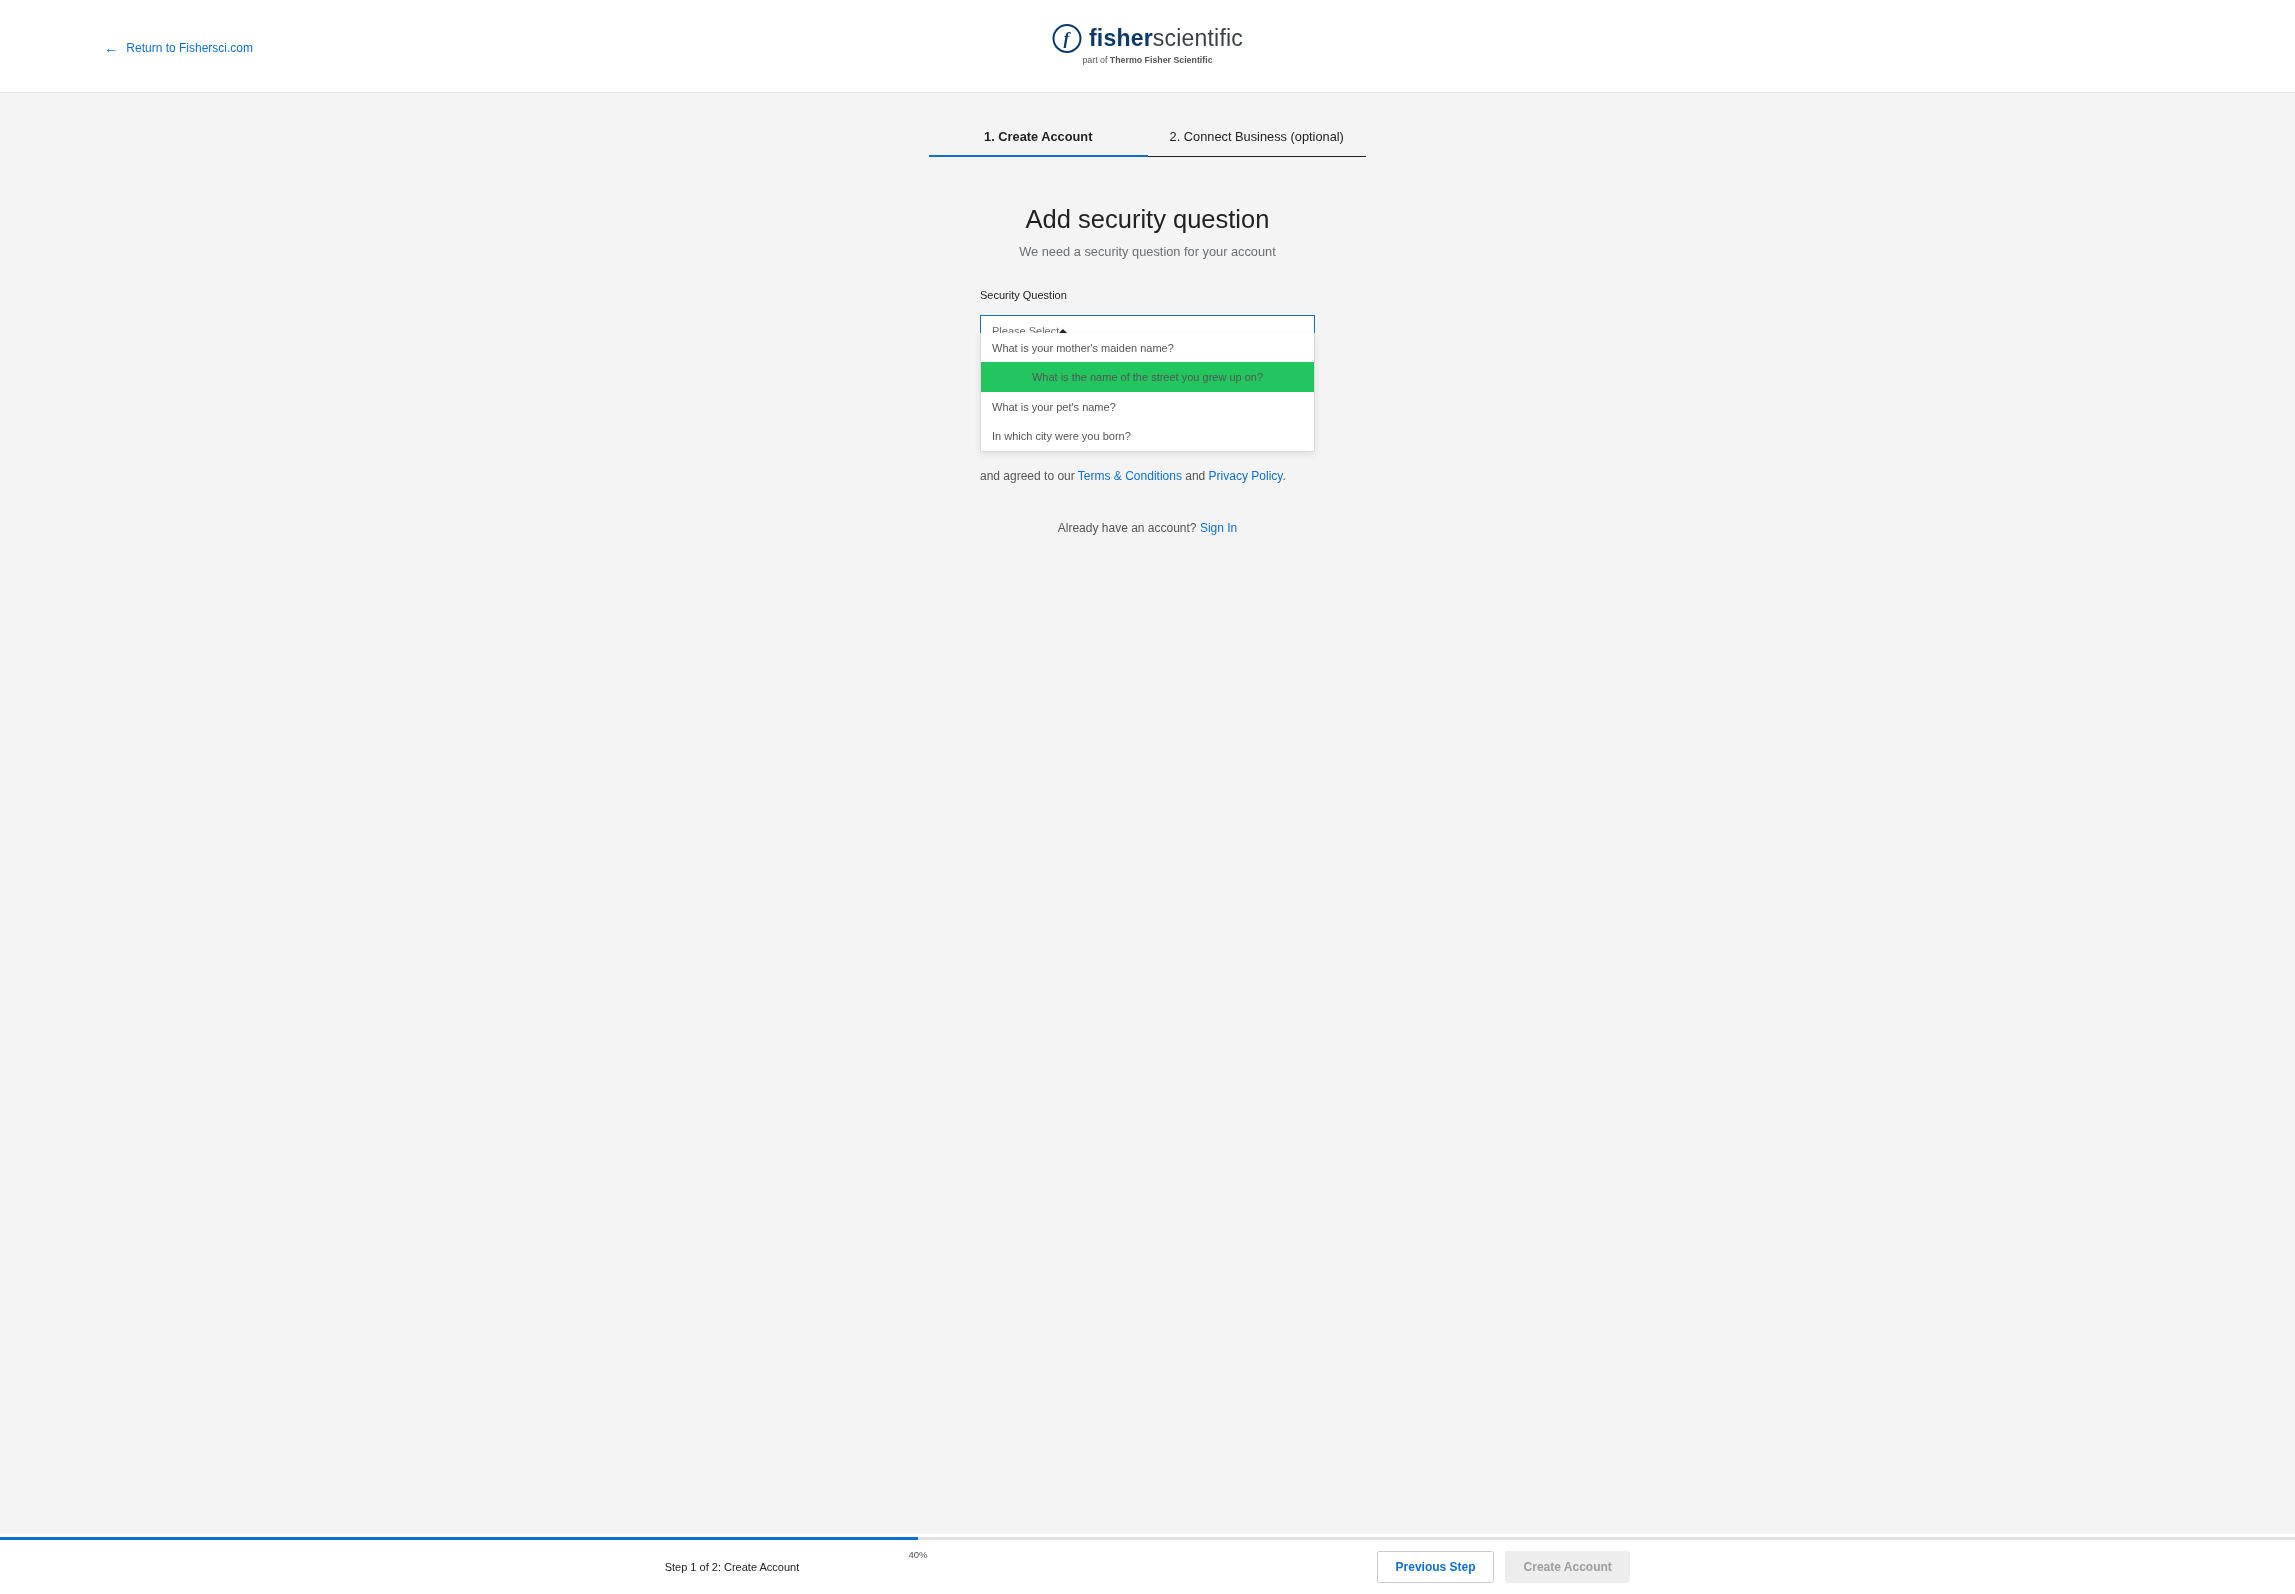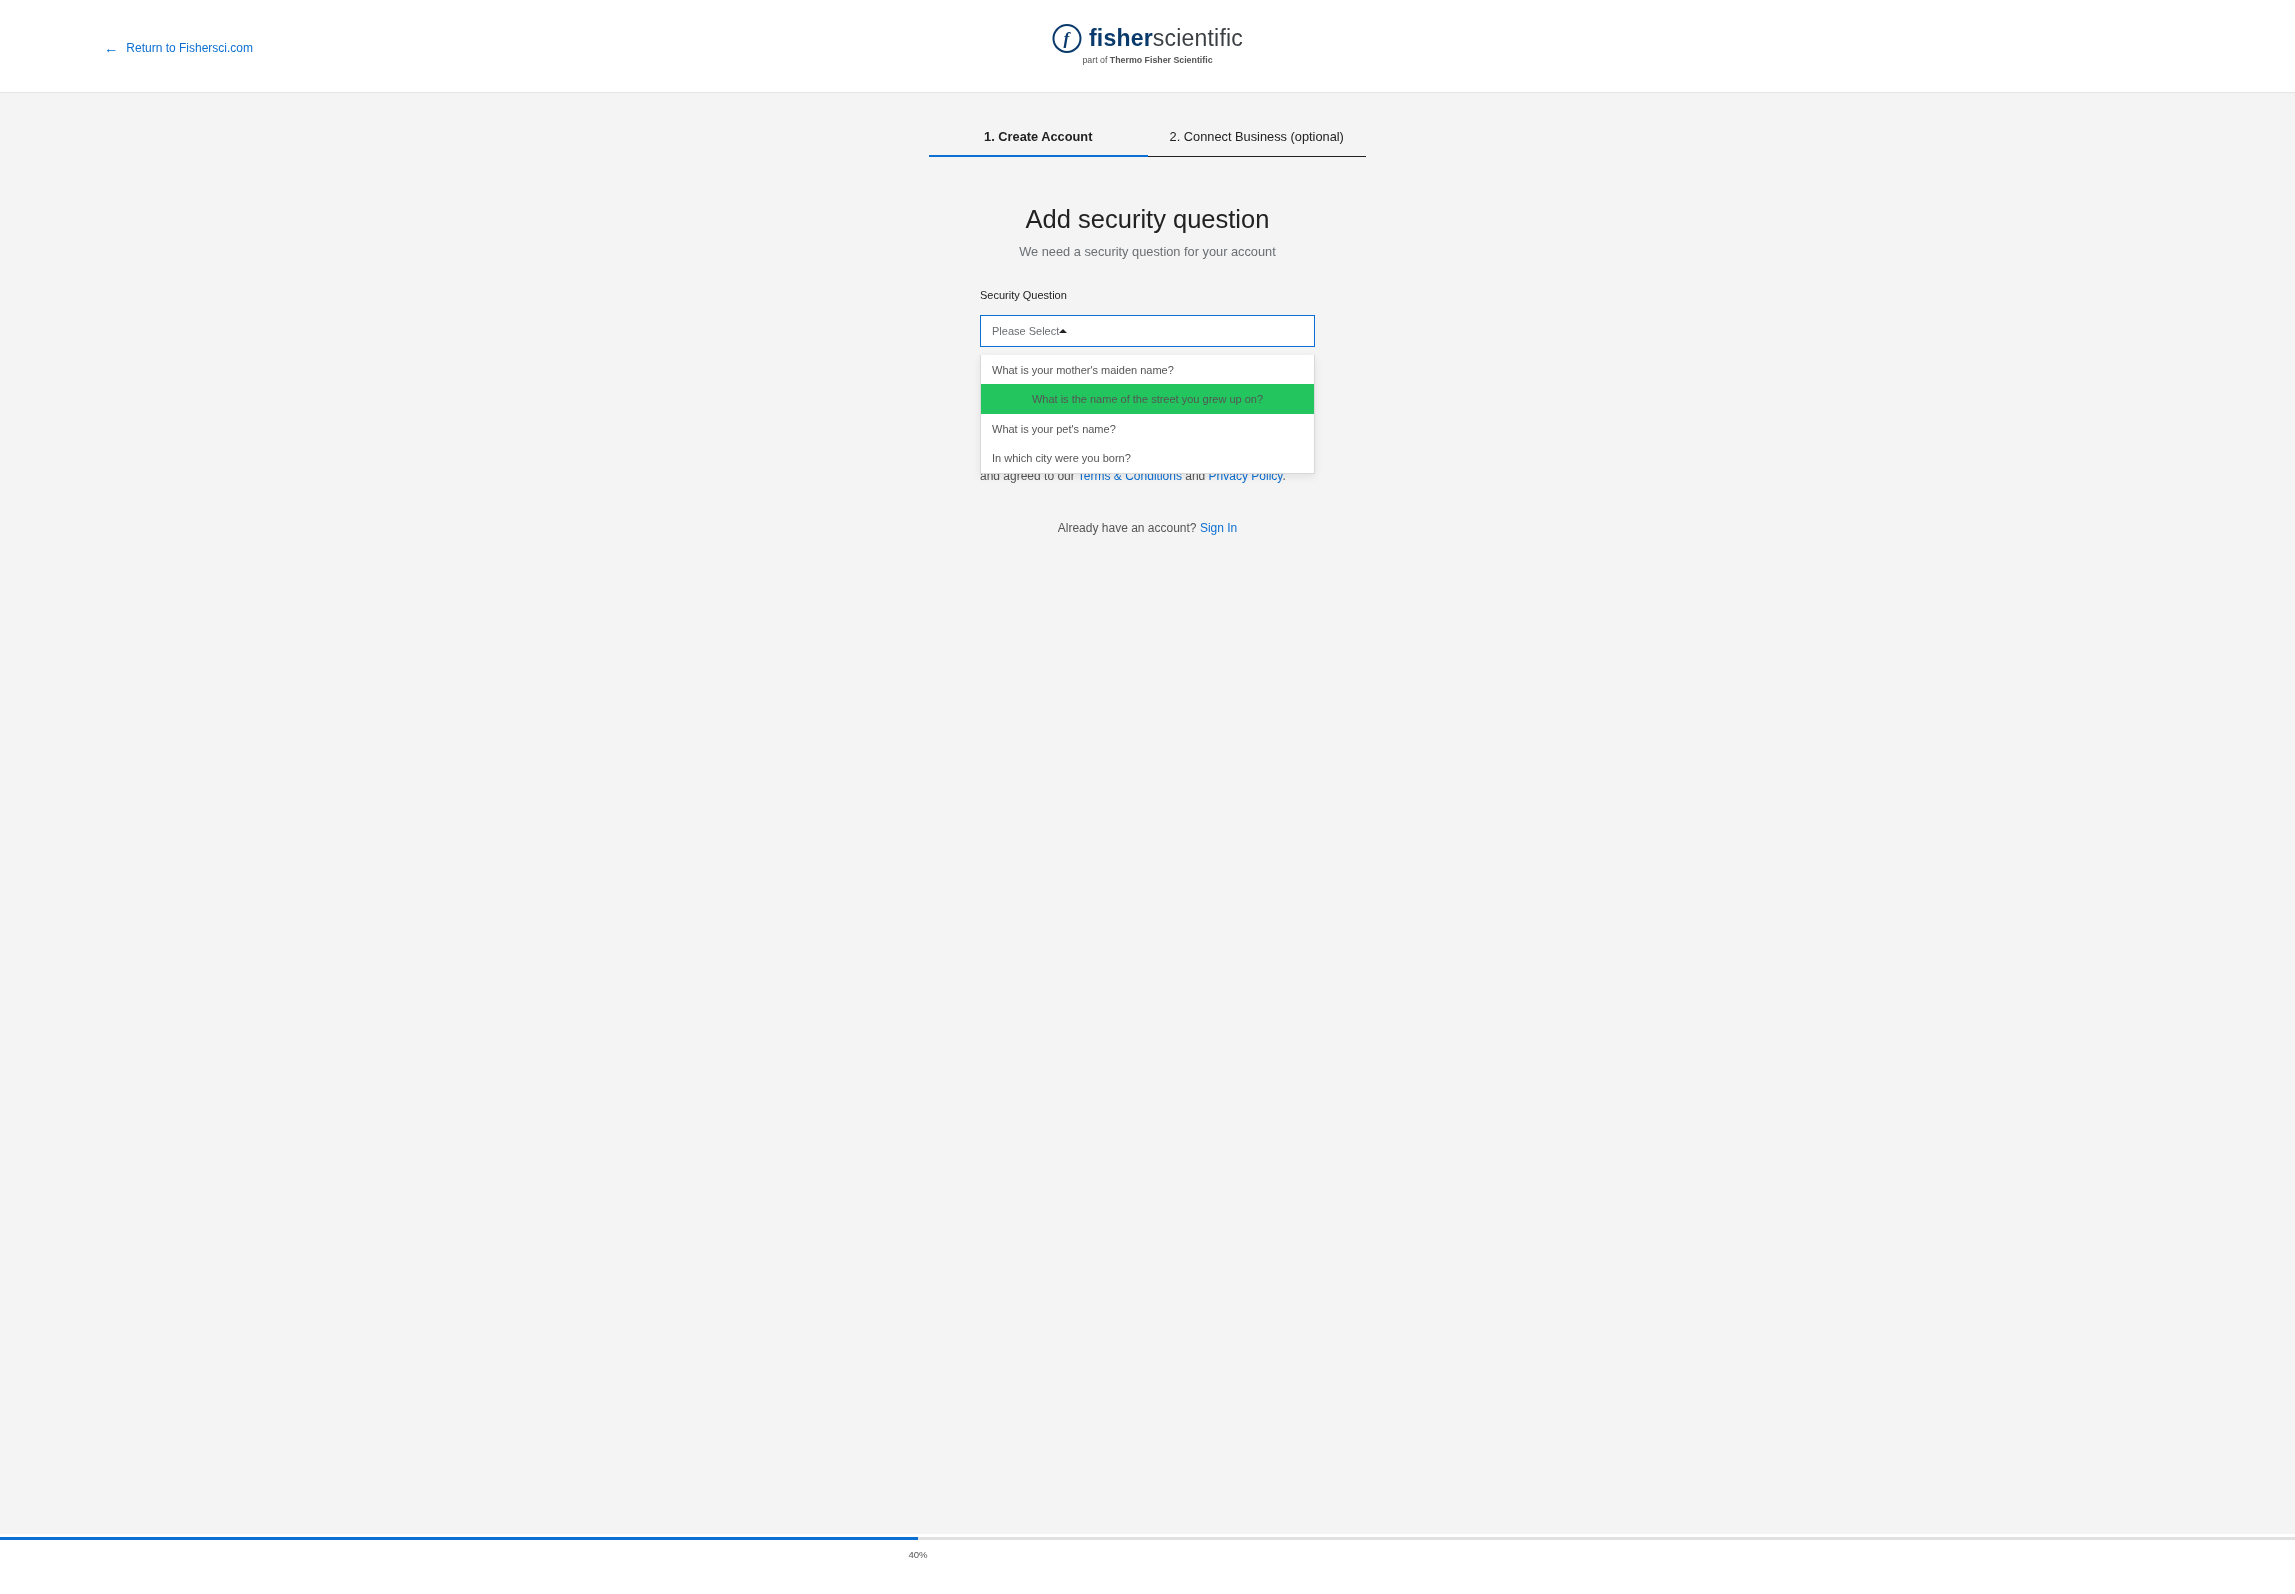--- a/index.html
+++ b/index.html
@@ -123,21 +123,21 @@
     color:#6b6f73;
   }
   .select-caret {
     width:0; height:0;
     border-left:4px solid transparent;
     border-right:4px solid transparent;
     border-bottom:4.8px solid #222;
   }
   .dropdown {
     position:absolute;
-    top:40px; left:0; right:0;
+    top:18px; left:0; right:0;
     background:#fff;
     border:0.8px solid #d9d9d9;
     border-top:none;
     box-shadow: 0 3.2px 8px rgba(0,0,0,0.08);
     z-index:20;
   }
   .dropdown-item {
     padding: 8.8px 11px;
     font-size:11px;
     color:#555;
@@ -279,14 +279,25 @@
     </p>
   </div>
 </main>
 
 <footer class="footer-bar">
   <div class="progress-track">
     <div class="progress-fill" style="width:40%"></div>
   </div>
   <span class="progress-label" style="left:40%">40%</span>
 
+  <div class="footer-inner">
+    <span class="footer-step-label">Step 1 of 2: Create Account</span>
+    <div class="footer-buttons">
+      <button class="btn btn-secondary">
+        <span>Previous Step</span>
+      </button>
+      <button class="btn btn-primary-disabled" disabled="">
+        <span>Create Account</span>
+      </button>
+    </div>
+  </div>
 </footer>
 
 
 </body></html>

